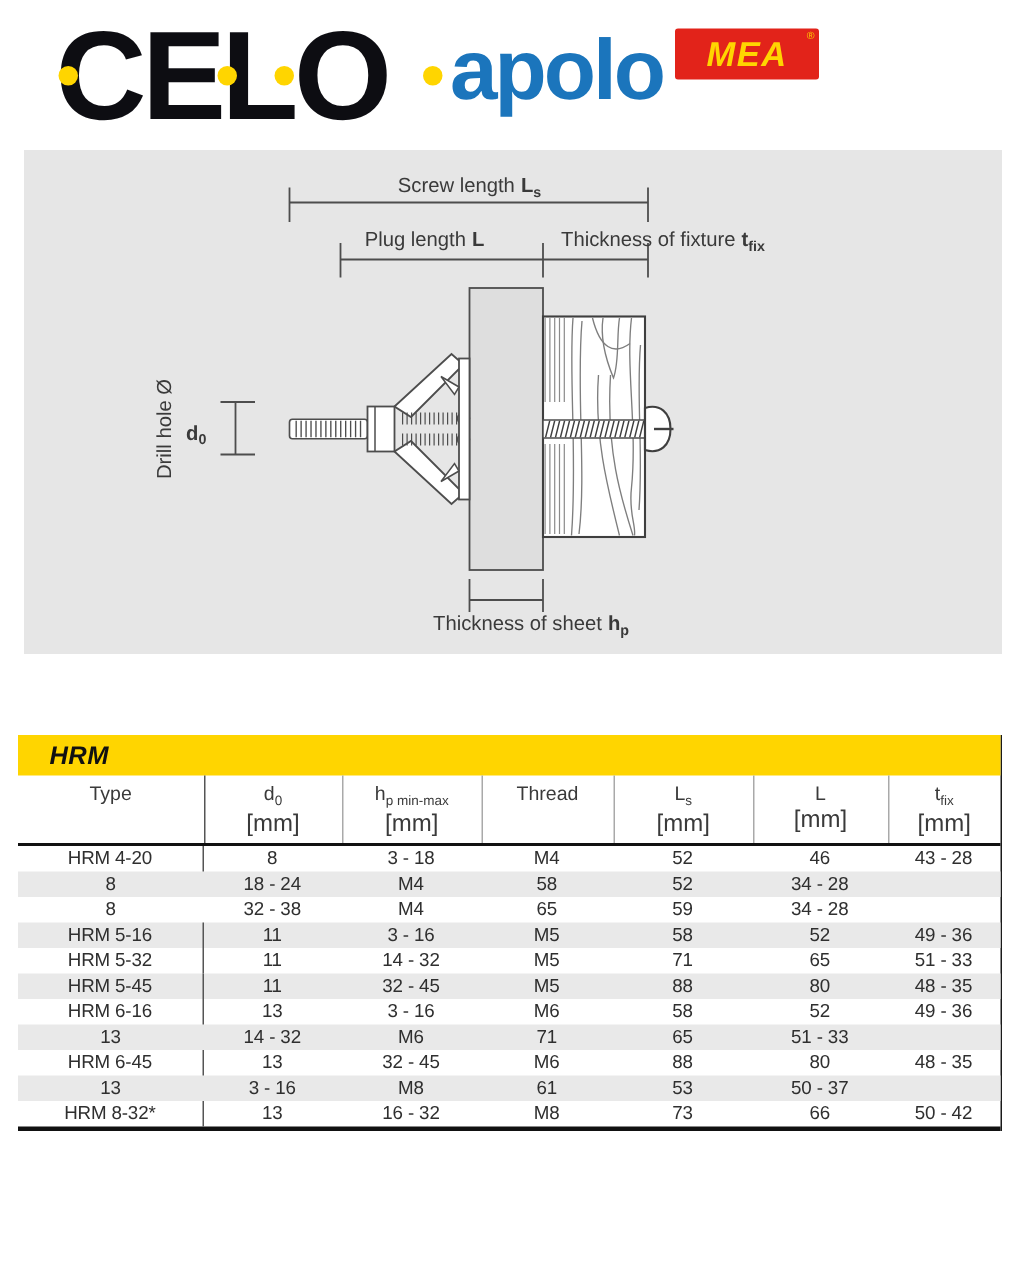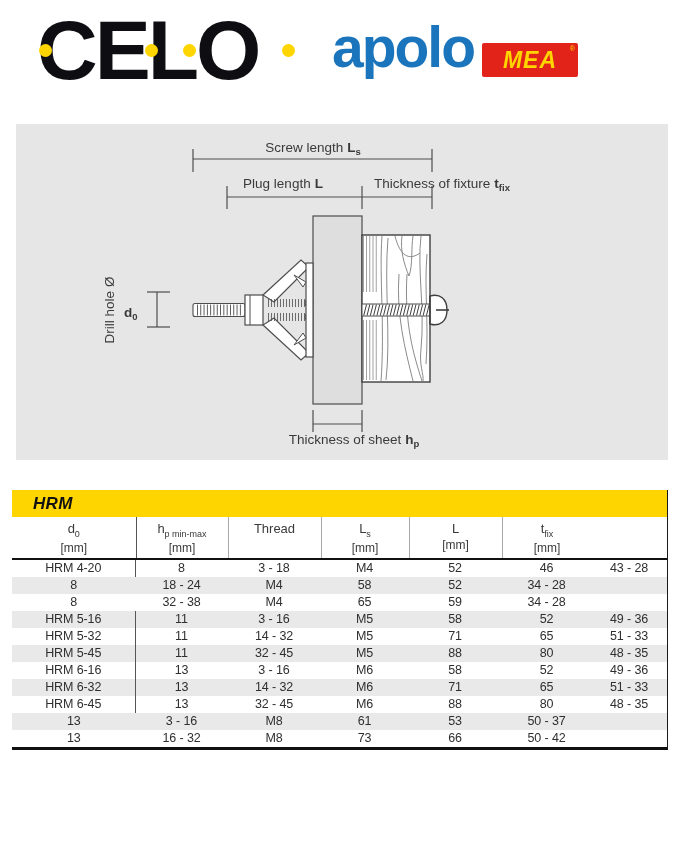--- a/index.html
+++ b/index.html
@@ -27,42 +27,42 @@
   }
   .celo-dot{
     position:absolute;width:13px;height:13px;border-radius:50%;
     background:var(--brand-yellow);top:42px;
   }
   .celo-dot.d1{left:2px;}
   .celo-dot.d2{left:108px;}
   .celo-dot.d3{left:146px;}
   .celo-dot.d4{left:245px;}
   .apolo{
-    position:absolute;left:332px;top:18px;height:58px;display:flex;align-items:flex-end;
+    position:absolute;left:300px;top:18px;height:58px;display:flex;align-items:flex-start;
   }
   .apolo-word{
     font-weight:700;font-size:57px;letter-spacing:-2px;color:var(--brand-blue);
     line-height:58px;
   }
   .mea-box{
     margin-left:8px;background:var(--brand-red);width:96px;height:34px;
     display:flex;align-items:center;justify-content:center;border-radius:2px;
     position:relative;top:1px;
   }
   .mea-word{
     color:var(--brand-yellow);font-weight:700;font-style:italic;
     font-size:23px;letter-spacing:1px;
   }
   .mea-reg{
     position:absolute;right:3px;top:2px;color:var(--brand-yellow);font-size:7px;font-style:normal;
   }
 
   
   .diagram{
-    position:absolute;left:16px;top:124px;width:652px;height:336px;
+    position:absolute;left:16px;top:100px;width:652px;height:336px;
     background:var(--diagram-bg);
   }
   .diagram svg{display:block;width:652px;height:336px;}
   .dimtxt{font-family:"Liberation Sans", sans-serif;font-size:13.5px;fill:#3a3a3a;}
   .b{font-weight:bold;}
   .sub{font-size:9.5px;}
 
   
   .spec-table{
     position:absolute;left:12px;top:490px;width:656px;
@@ -77,21 +77,21 @@
     padding-left:21px;letter-spacing:.3px;
   }
   .grid7{display:grid;grid-template-columns:123.5px 92px 93px 88px 93px 90px 75px;}
   .thead{border-bottom:2.5px solid #111;}
   .th{
     padding:4px 0 3px 0;text-align:center;font-size:13px;color:#3a3a3a;
     border-left:1px solid #a9a9a9;
   }
   .th:first-child{border-left:none;}
   .th:nth-child(2){border-left:1.5px solid #555;}
-  .th .hunit{font-size:12px;margin-top:2px;color:#3a3a3a;min-height:14px;}
+  .th .hunit{font-size:16px;margin-top:2px;color:#3a3a3a;min-height:14px;}
   .th sub{font-size:9px;}
   .tbody .trow{height:17px;display:grid;grid-template-columns:123.5px 92px 93px 88px 93px 90px 75px;}
   .tbody .trow.alt{background:var(--row-alt);}
   .tbody{border-bottom:3px solid #111;}
   .td{
     display:flex;align-items:center;justify-content:center;
     font-size:12.5px;color:var(--ink);letter-spacing:-.1px;
   }
   .td.c1{border-right:1.5px solid #555;}
 </style>
@@ -199,20 +199,24 @@
   </svg>
 </div>
 
 <div class="spec-table">
   <div class="tbanner">
     <span class="tbanner-title">HRM</span>
   </div>
 
   <div class="grid7 thead">
     <div class="th">
+      <div class="hlabel"><span>Type</span></div>
+      <div class="hunit"></div>
+    </div>
+    <div class="th">
       <div class="hlabel"><span>d</span><sub>0</sub></div>
       <div class="hunit">[mm]</div>
     </div>
     <div class="th">
       <div class="hlabel"><span>h</span><sub>p min-max</sub></div>
       <div class="hunit">[mm]</div>
     </div>
     <div class="th">
       <div class="hlabel"><span>Thread</span></div>
       <div class="hunit"></div>
@@ -287,21 +291,20 @@
       <div class="trow">
     <div class="td c1">HRM 6-16</div>
     <div class="td">13</div>
     <div class="td">3 - 16</div>
     <div class="td">M6</div>
     <div class="td">58</div>
     <div class="td">52</div>
     <div class="td">49 - 36</div>
   </div>
       <div class="trow alt">
-    <div class="td c1">HRM 6-32</div>
     <div class="td">13</div>
     <div class="td">14 - 32</div>
     <div class="td">M6</div>
     <div class="td">71</div>
     <div class="td">65</div>
     <div class="td">51 - 33</div>
   </div>
       <div class="trow">
     <div class="td c1">HRM 6-45</div>
     <div class="td">13</div>
@@ -313,20 +316,21 @@
   </div>
       <div class="trow alt">
     <div class="td">13</div>
     <div class="td">3 - 16</div>
     <div class="td">M8</div>
     <div class="td">61</div>
     <div class="td">53</div>
     <div class="td">50 - 37</div>
   </div>
       <div class="trow">
+    <div class="td c1">HRM 8-32*</div>
     <div class="td">13</div>
     <div class="td">16 - 32</div>
     <div class="td">M8</div>
     <div class="td">73</div>
     <div class="td">66</div>
     <div class="td">50 - 42</div>
   </div>
     </div>
 </div>
 

